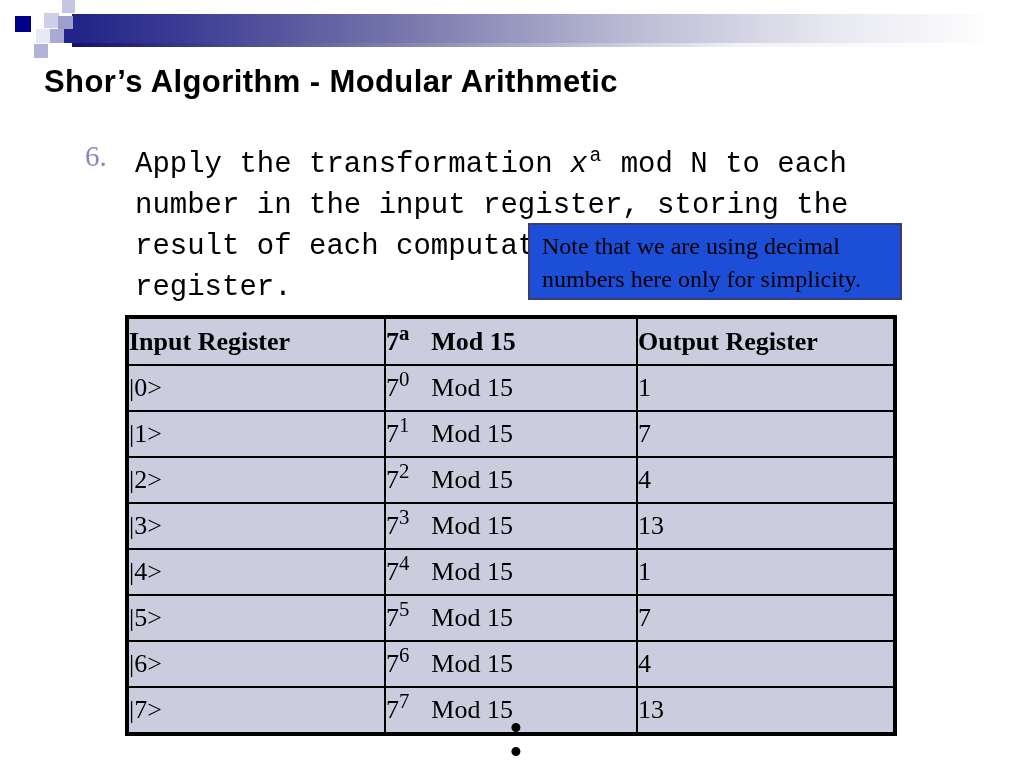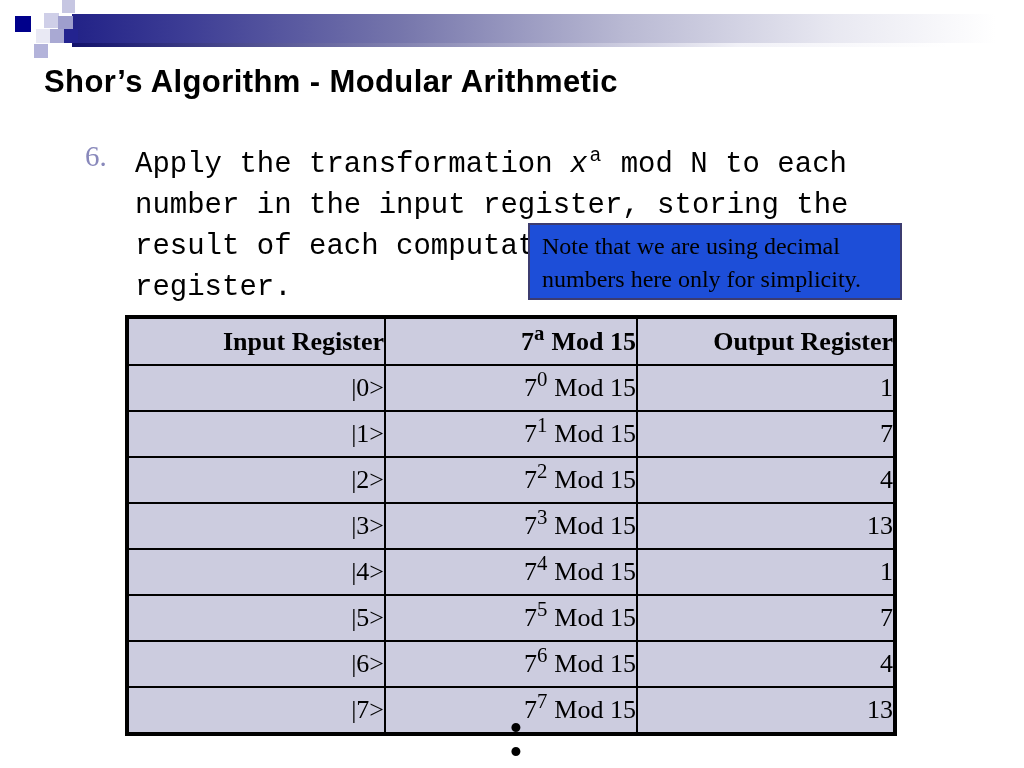--- a/index.html
+++ b/index.html
@@ -58,30 +58,30 @@
 
   
   .tbl{
     position:absolute;left:125px;top:315px;width:772px;
     border-collapse:collapse;
     border:4px solid #000;
     font-size:26px;color:#000;
   }
   .tbl th,.tbl td{
     border:2px solid #000;background:#ccccdf;
-    text-align:right;vertical-align:middle;
+    text-align:left;vertical-align:middle;
     padding:0;
   }
   .tbl th{height:45px;font-weight:bold;}
   .tbl td{height:44px;font-weight:normal;}
   .tbl .c1{width:259px;}
   .tbl .c2{width:254px;}
   .tbl .c3{width:259px;}
   .tbl sup{font-size:0.8em;vertical-align:super;line-height:0;}
-  .tbl .rest{margin-left:7px;}
+  .tbl .rest{margin-left:22px;}
 
   
   .dot{
     position:absolute;left:504px;width:24px;text-align:center;
     font-size:38px;line-height:14px;color:#000;
   }
   .dot.d1{top:721px;}
   .dot.d2{top:745px;}
 </style>
 </head>

